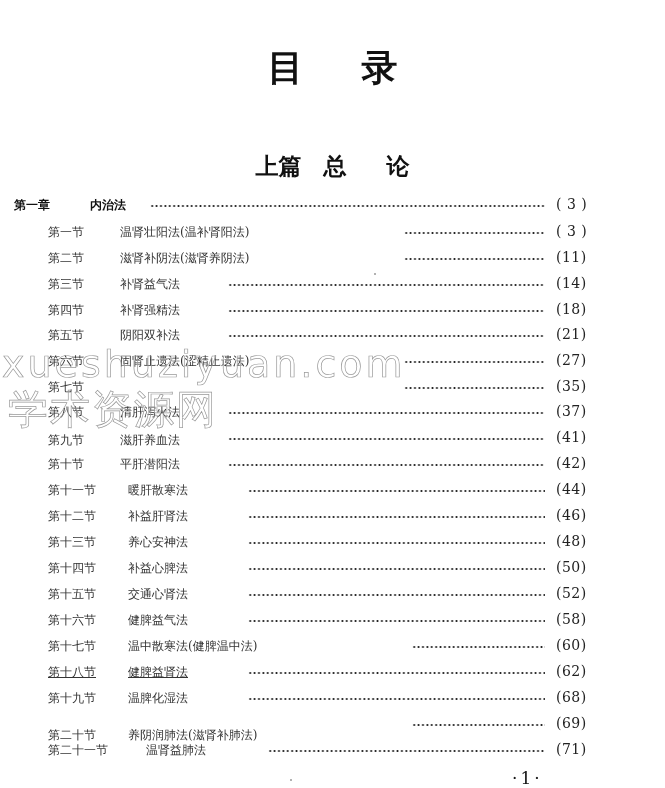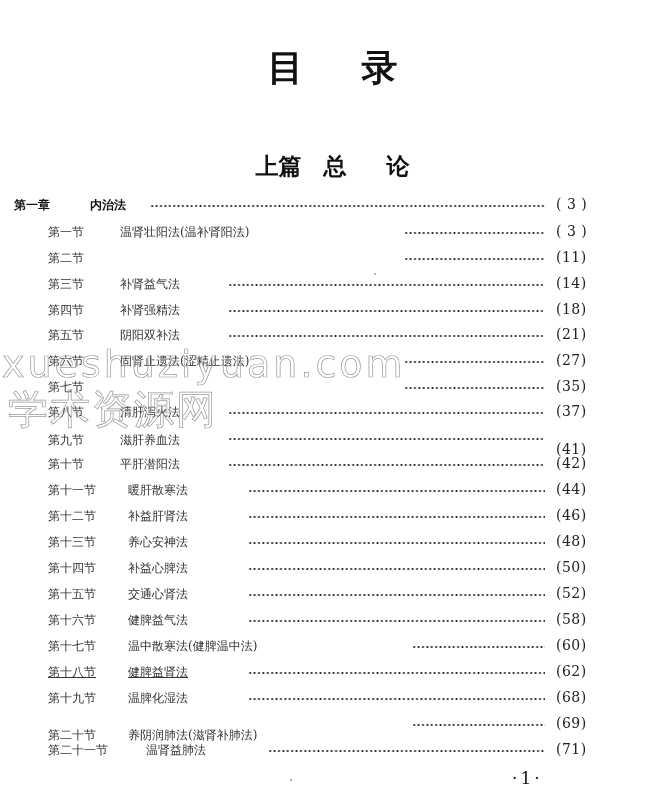--- a/index.html
+++ b/index.html
@@ -74,20 +74,21 @@
 
   <div class="row section" style="top:28px;">
     <span class="num">第一节</span>
     <span class="label">温肾壮阳法(温补肾阳法)</span>
   </div>
   <div class="leader" style="top:39px;left:404px;width:141px;"></div>
   <div class="page" style="top:30px;">( 3 )</div>
 
   <div class="row section" style="top:54px;">
     <span class="num">第二节</span>
+    <span class="label">滋肾补阴法(滋肾养阴法)</span>
   </div>
   <div class="leader" style="top:65px;left:404px;width:141px;"></div>
   <div class="page" style="top:56px;">(11)</div>
 
   <div class="row section" style="top:80px;">
     <span class="num">第三节</span>
     <span class="label">补肾益气法</span>
   </div>
   <div class="leader" style="top:91px;left:228px;width:317px;"></div>
   <div class="page" style="top:82px;">(14)</div>
@@ -124,21 +125,21 @@
     <span class="label">清肝泻火法</span>
   </div>
   <div class="leader" style="top:219px;left:228px;width:317px;"></div>
   <div class="page" style="top:210px;">(37)</div>
 
   <div class="row section" style="top:234px;align-items:flex-end;">
     <span class="num">第九节</span>
     <span class="label">滋肝养血法</span>
   </div>
   <div class="leader" style="top:245px;left:228px;width:317px;"></div>
-  <div class="page" style="top:236px;margin-top:12px;">(41)</div>
+  <div class="page" style="top:236px;">(41)</div>
 
   <div class="row section" style="top:260px;">
     <span class="num">第十节</span>
     <span class="label">平肝潜阳法</span>
   </div>
   <div class="leader" style="top:271px;left:228px;width:317px;"></div>
   <div class="page" style="top:262px;">(42)</div>
 
   <div class="row section wide" style="top:286px;">
     <span class="num">第十一节</span>

